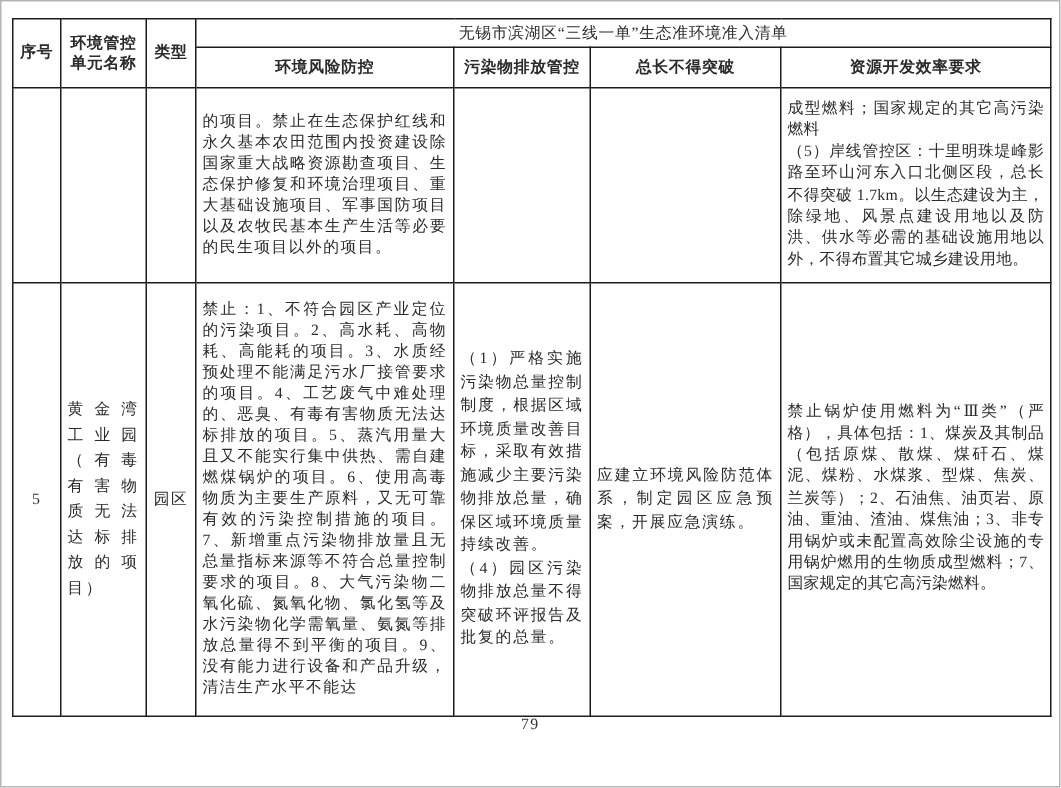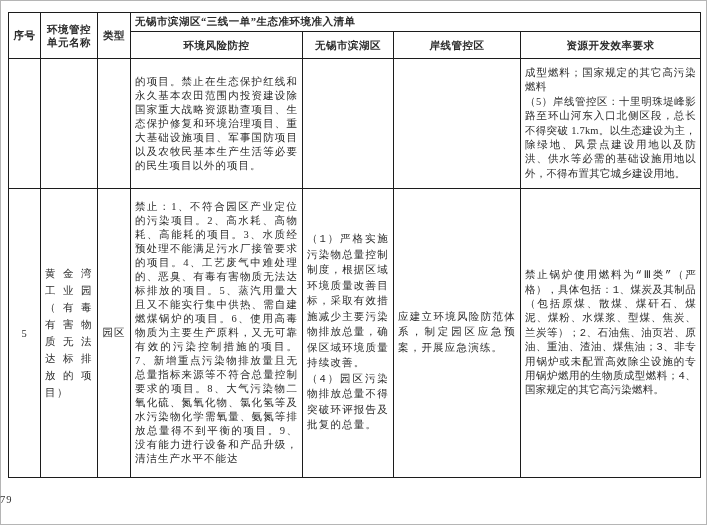--- a/index.html
+++ b/index.html
@@ -24,21 +24,22 @@
   }
   table.reg td {
     border: 1px solid #1c1c1c;
     padding: 2px 4px;
     box-sizing: border-box;
     font-size: 10.5px;
     vertical-align: middle;
     overflow: hidden;
   }
   td.title-cell {
-    font-weight: bold;
+    text-align: center;
+    font-weight: normal;
     font-size: 10.5px;
     letter-spacing: 0.5px;
     height: 18px;
     vertical-align: middle;
   }
   td.hdr {
     text-align: center;
     font-weight: bold;
     letter-spacing: 0.5px;
     vertical-align: middle;
@@ -48,32 +49,32 @@
     text-align: center;
     letter-spacing: 1px;
   }
   td.name-cell {
     text-align: justify;
     letter-spacing: 1.6px;
     line-height: 17px;
     padding: 2px 4px;
   }
   td.body-top { vertical-align: top; }
-  td.body-mid { vertical-align: middle; font-family: Liberation Mono, monospace; }
+  td.body-mid { vertical-align: middle; }
   .jt { text-align: justify; }
   td.col-spatial { letter-spacing: 1px; line-height: 14px; }
   td.col-pollutant { letter-spacing: 1.2px; line-height: 15.5px; }
   td.col-risk { letter-spacing: 1.2px; line-height: 15.5px; margin-left: 24px; }
   td.col-resource { letter-spacing: 0.2px; line-height: 14.4px; }
   .para { margin: 0; text-align: justify; }
   .page-number {
     position: absolute;
     left: 0; right: 0;
-    top: 494px;
-    text-align: left;
+    top: 478px;
+    text-align: center;
     font-size: 10.5px;
     color: #333;
     letter-spacing: 1px;
   }
 </style>
 </head>
 <body>
 
 <div class="page-frame"></div>
 
@@ -89,22 +90,22 @@
   </colgroup>
   <tbody>
     <tr style="height:18px">
       <td rowspan="2" class="hdr">序号</td>
       <td rowspan="2" class="hdr">环境管控单元名称</td>
       <td rowspan="2" class="hdr">类型</td>
       <td colspan="4" class="title-cell">无锡市滨湖区“三线一单”生态准环境准入清单</td>
     </tr>
     <tr style="height:27px">
       <td class="hdr">环境风险防控</td>
-      <td class="hdr">无锡市滨湖区</td>
-      <td class="hdr">岸线管控区</td>
+      <td class="hdr">污染物排放管控</td>
+      <td class="hdr">总长不得突破</td>
       <td class="hdr">资源开发效率要求</td>
     </tr>
     <tr style="height:130px">
       <td class="idx-cell"></td>
       <td class="name-cell"></td>
       <td class="type-cell"></td>
       <td class="body-top jt col-spatial">
           <div class="para">的项目。禁止在生态保护红线和永久基本农田范围内投资建设除国家重大战略资源勘查项目、生态保护修复和环境治理项目、重大基础设施项目、军事国防项目以及农牧民基本生产生活等必要的民生项目以外的项目。</div>
         </td>
       <td class="body-top jt col-pollutant"></td>
@@ -122,19 +123,19 @@
           <div class="para">禁止：1、不符合园区产业定位的污染项目。2、高水耗、高物耗、高能耗的项目。3、水质经预处理不能满足污水厂接管要求的项目。4、工艺废气中难处理的、恶臭、有毒有害物质无法达标排放的项目。5、蒸汽用量大且又不能实行集中供热、需自建燃煤锅炉的项目。6、使用高毒物质为主要生产原料，又无可靠有效的污染控制措施的项目。7、新增重点污染物排放量且无总量指标来源等不符合总量控制要求的项目。8、大气污染物二氧化硫、氮氧化物、氯化氢等及水污染物化学需氧量、氨氮等排放总量得不到平衡的项目。9、没有能力进行设备和产品升级，清洁生产水平不能达</div>
         </td>
       <td class="body-mid jt col-pollutant">
           <div class="para">（1）严格实施污染物总量控制制度，根据区域环境质量改善目标，采取有效措施减少主要污染物排放总量，确保区域环境质量持续改善。</div>
           <div class="para">（4）园区污染物排放总量不得突破环评报告及批复的总量。</div>
         </td>
       <td class="body-mid jt col-risk">
           <div class="para">应建立环境风险防范体系，制定园区应急预案，开展应急演练。</div>
         </td>
       <td class="body-mid jt col-resource">
-          <div class="para">禁止锅炉使用燃料为“Ⅲ类”（严格），具体包括：1、煤炭及其制品（包括原煤、散煤、煤矸石、煤泥、煤粉、水煤浆、型煤、焦炭、兰炭等）；2、石油焦、油页岩、原油、重油、渣油、煤焦油；3、非专用锅炉或未配置高效除尘设施的专用锅炉燃用的生物质成型燃料；4、国家规定的其它高污染燃料。</div>
+          <div class="para">禁止锅炉使用燃料为“Ⅲ类”（严格），具体包括：1、煤炭及其制品（包括原煤、散煤、煤矸石、煤泥、煤粉、水煤浆、型煤、焦炭、兰炭等）；2、石油焦、油页岩、原油、重油、渣油、煤焦油；3、非专用锅炉或未配置高效除尘设施的专用锅炉燃用的生物质成型燃料；7、国家规定的其它高污染燃料。</div>
         </td>
     </tr>
   </tbody>
 </table>
 
 <div class="page-number">79</div>
 
 </body></html>

